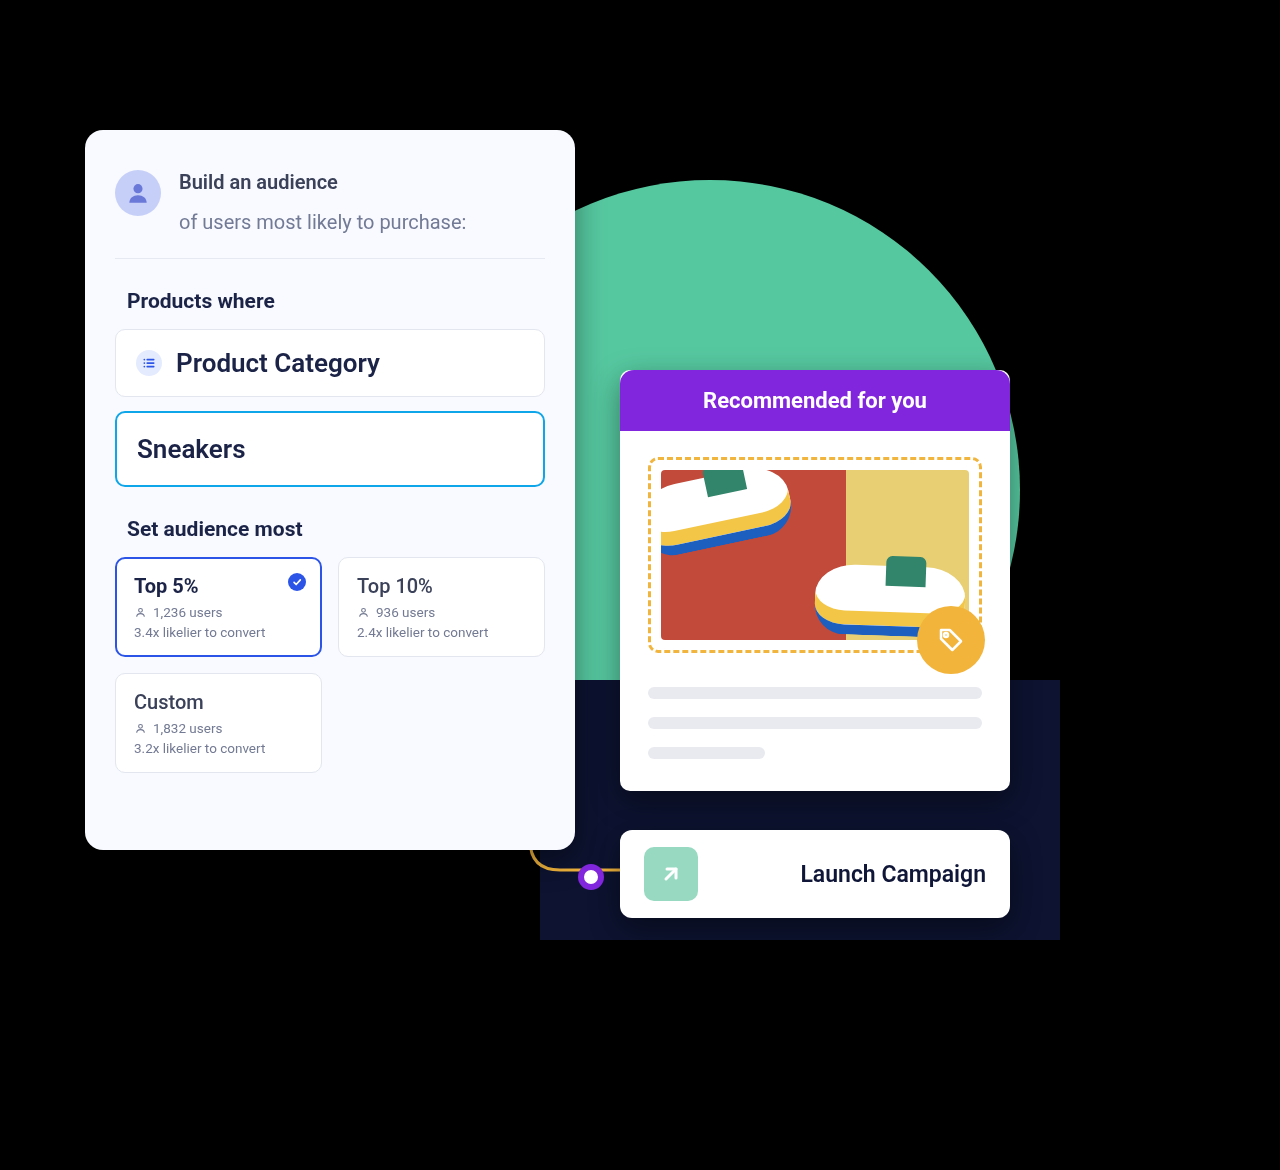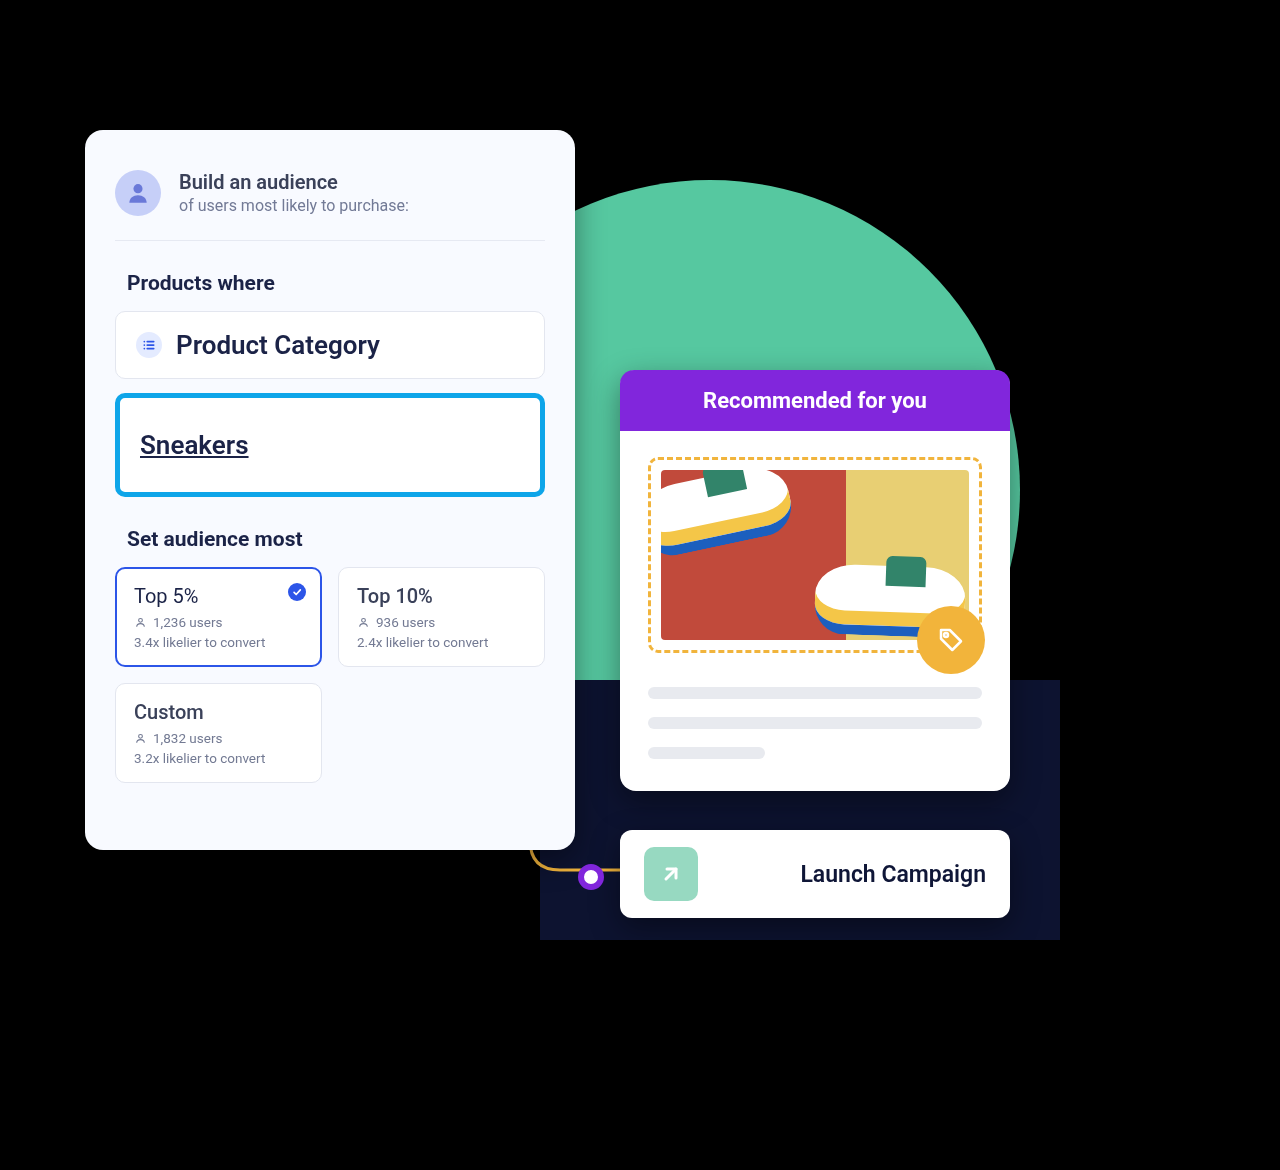--- a/index.html
+++ b/index.html
@@ -55,21 +55,21 @@
     border-bottom: 1px solid #e6e9f2;
   }
   .avatar-icon {
     width: 46px; height: 46px;
     background: #c6cff8;
     border-radius: 50%;
     display: flex; align-items: center; justify-content: center;
     flex-shrink: 0;
   }
   .hdr-title { font-size: 20px; font-weight: 600; color: #3a4159; }
-  .hdr-sub  { font-size: 16px; color: #727a96; margin-top: 2px; }
+  .hdr-sub  { font-size: 20px; color: #727a96; margin-top: 16px; }
 
   .section-label {
     margin-top: 30px;
     margin-bottom: 16px;
     font-size: 21px;
     font-weight: 700;
     color: #1b2347;
     margin-left: 12px;
   }
 
@@ -81,23 +81,22 @@
     padding: 18px 20px;
     border-radius: 10px;
     font-size: 26px;
     font-weight: 600;
     color: #1b2347;
     background: #fff;
     border: 1px solid #e3e6ef;
     margin-bottom: 14px;
   }
   .field.focused {
-    border: 5px solid #0ea5e9;
-    padding: 32px 20px;
-    text-decoration: underline;
+    border: 2px solid #0ea5e9;
+    padding: 21px 20px;
   }
   .field .list-icon {
     width: 26px; height: 26px;
     border-radius: 50%;
     background: #e4ebff;
     display:flex; align-items:center; justify-content:center;
   }
 
   .size-grid {
     display: flex;
@@ -106,21 +105,21 @@
   }
   .size-option {
     width: calc(50% - 8px);
     background: #fff;
     border: 1px solid #e3e6ef;
     border-radius: 10px;
     padding: 16px 18px;
     position: relative;
   }
   .size-option.selected { border: 2px solid #2c55e8; padding: 15px 17px; }
-  .size-option .opt-title { font-size: 20px; font-weight: 400; color: #1b2347; }
+  .size-option .opt-title { font-size: 20px; font-weight: 700; color: #1b2347; }
   .size-option:not(.selected) .opt-title { font-weight: 500; color: #3a4159; }
   .size-option .opt-line {
     font-size: 13.5px;
     color: #737a93;
     display: flex;
     align-items: center;
     gap: 6px;
     margin-top: 6px;
   }
   .size-option .opt-line2 { font-size: 13.5px; color: #737a93; margin-top: 4px; }
@@ -131,21 +130,21 @@
     display:flex; align-items:center; justify-content:center;
   }
 
   
   .reco-card {
     position: absolute;
     left: 620px;
     top: 370px;
     width: 390px;
     background: #fff;
-    border-radius: 16px;
+    border-radius: 10px;
     overflow: visible;
     z-index: 5;
     box-shadow: 0 10px 30px rgba(0,0,0,.4);
   }
   .reco-header {
     background: #8126dc;
     color: #fff;
     text-align: center;
     font-weight: 700;
     font-size: 22px;

